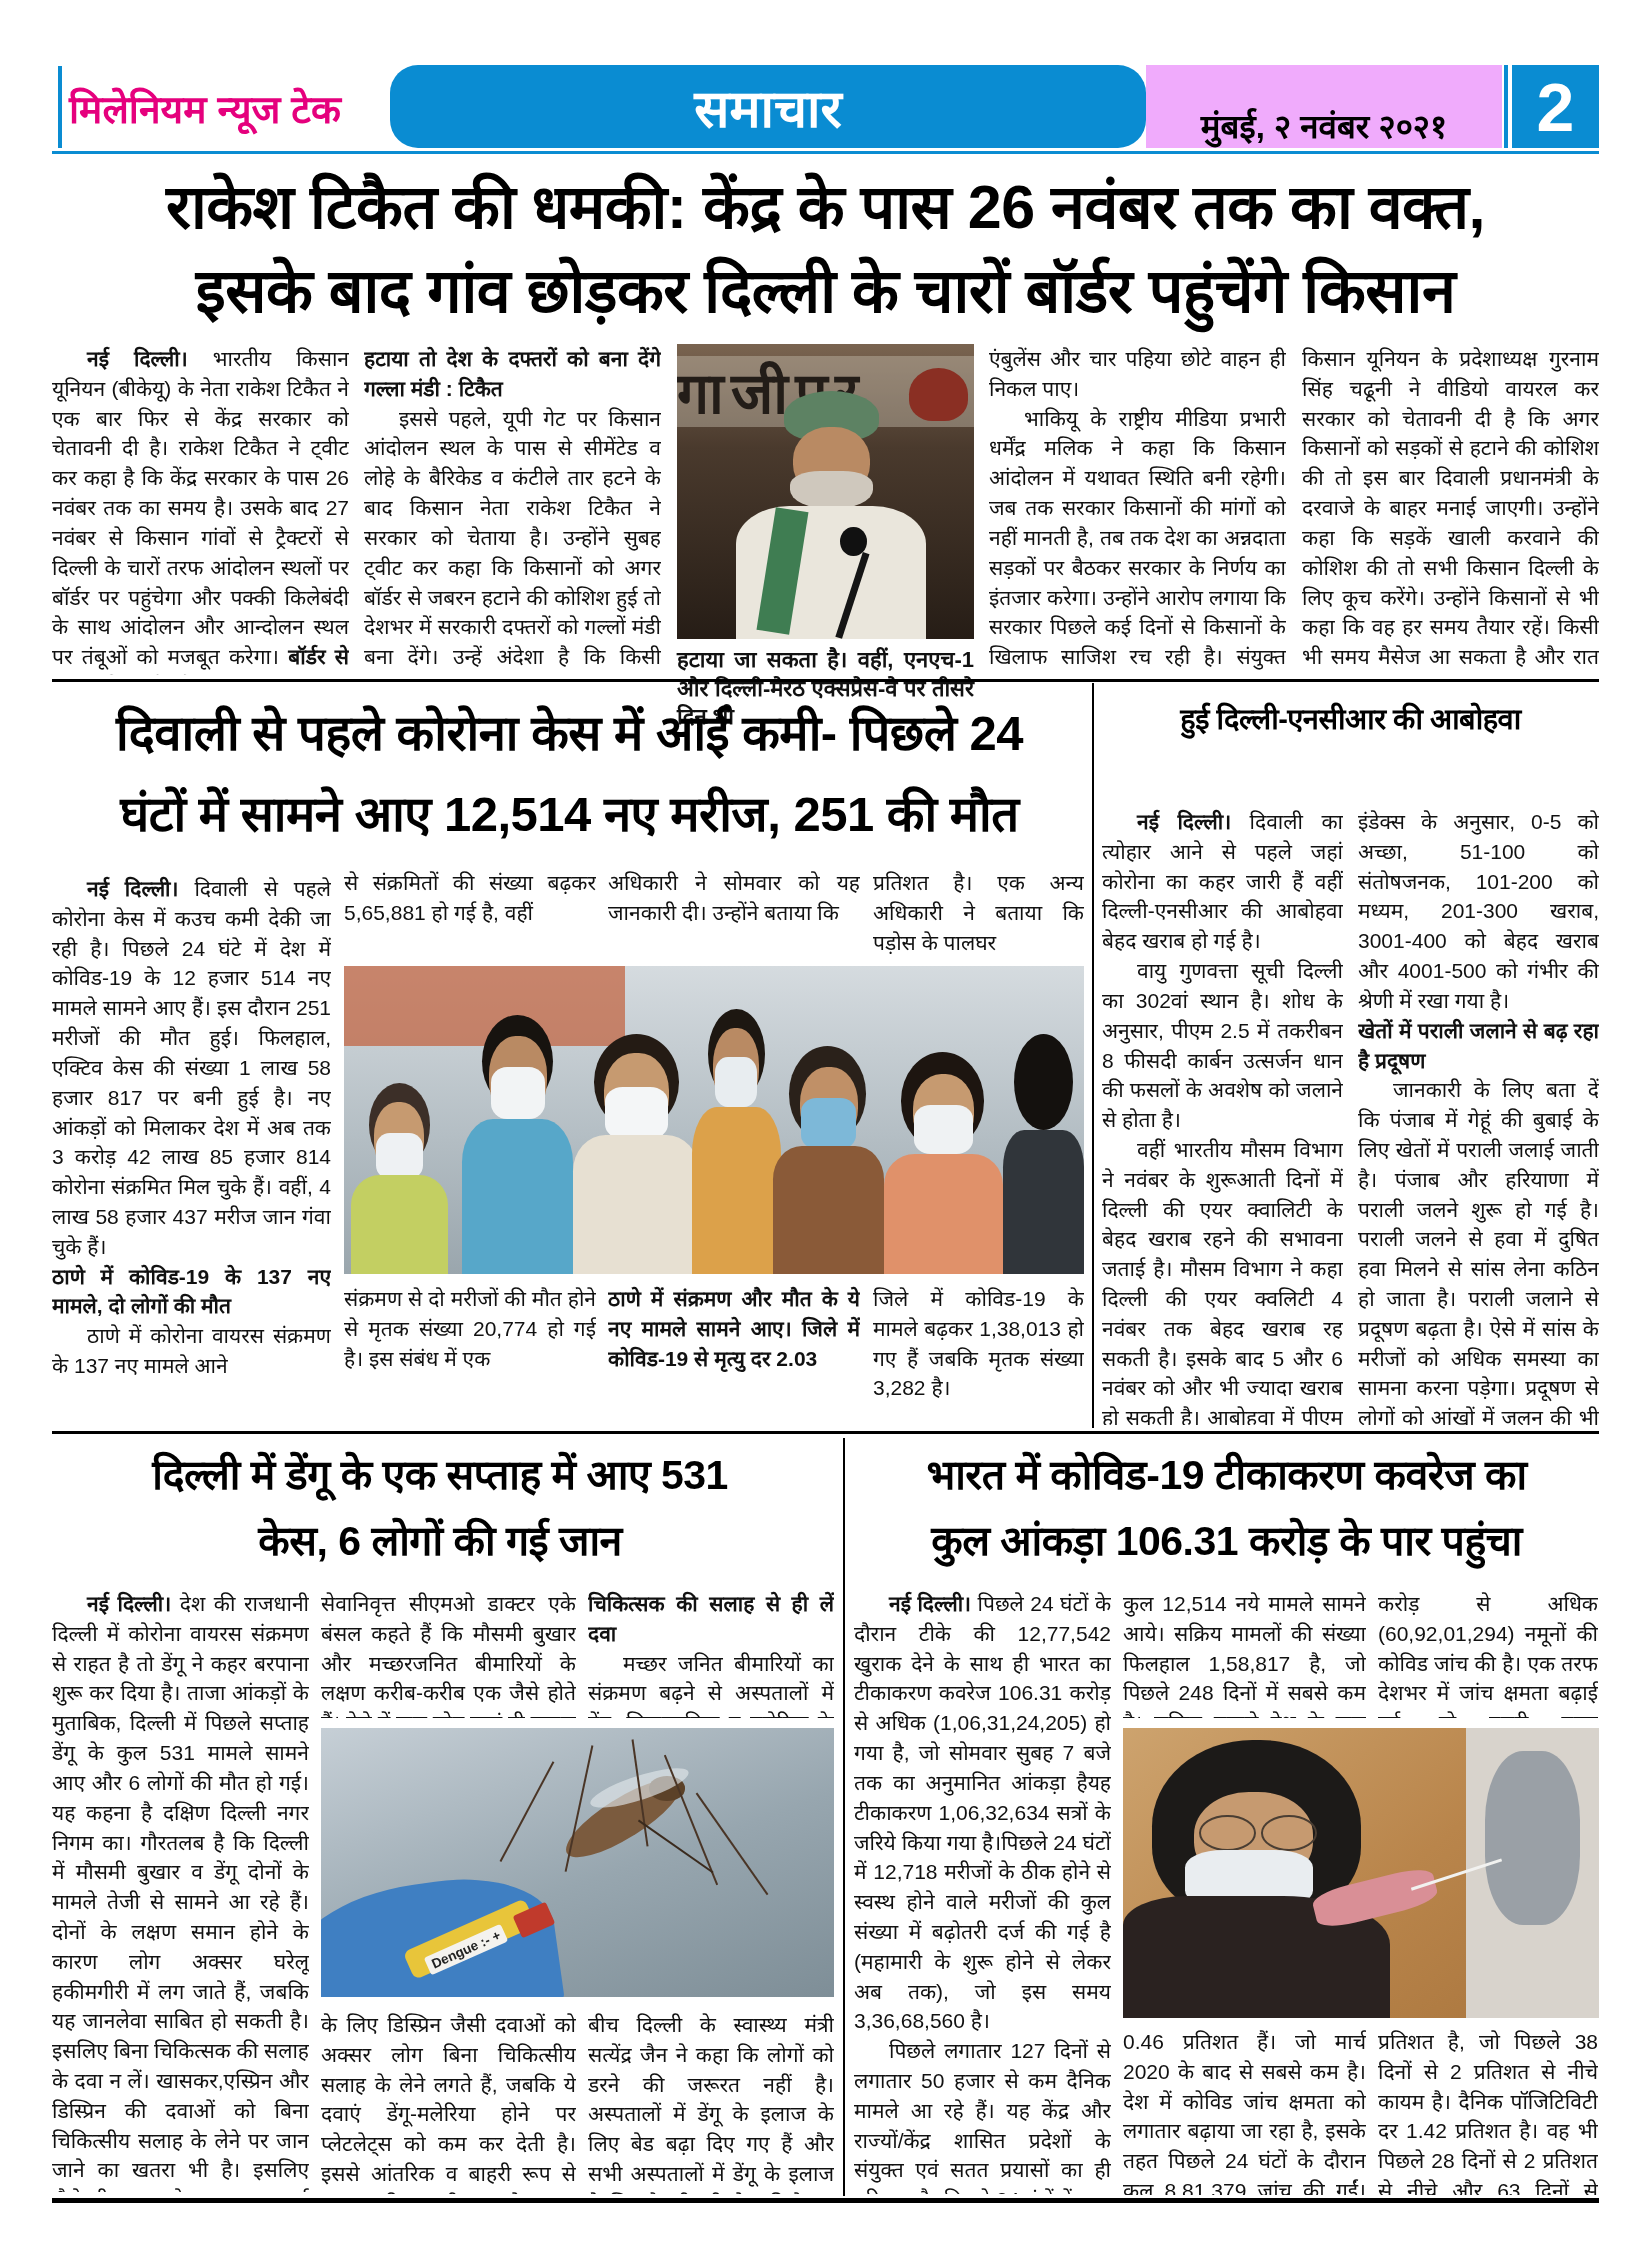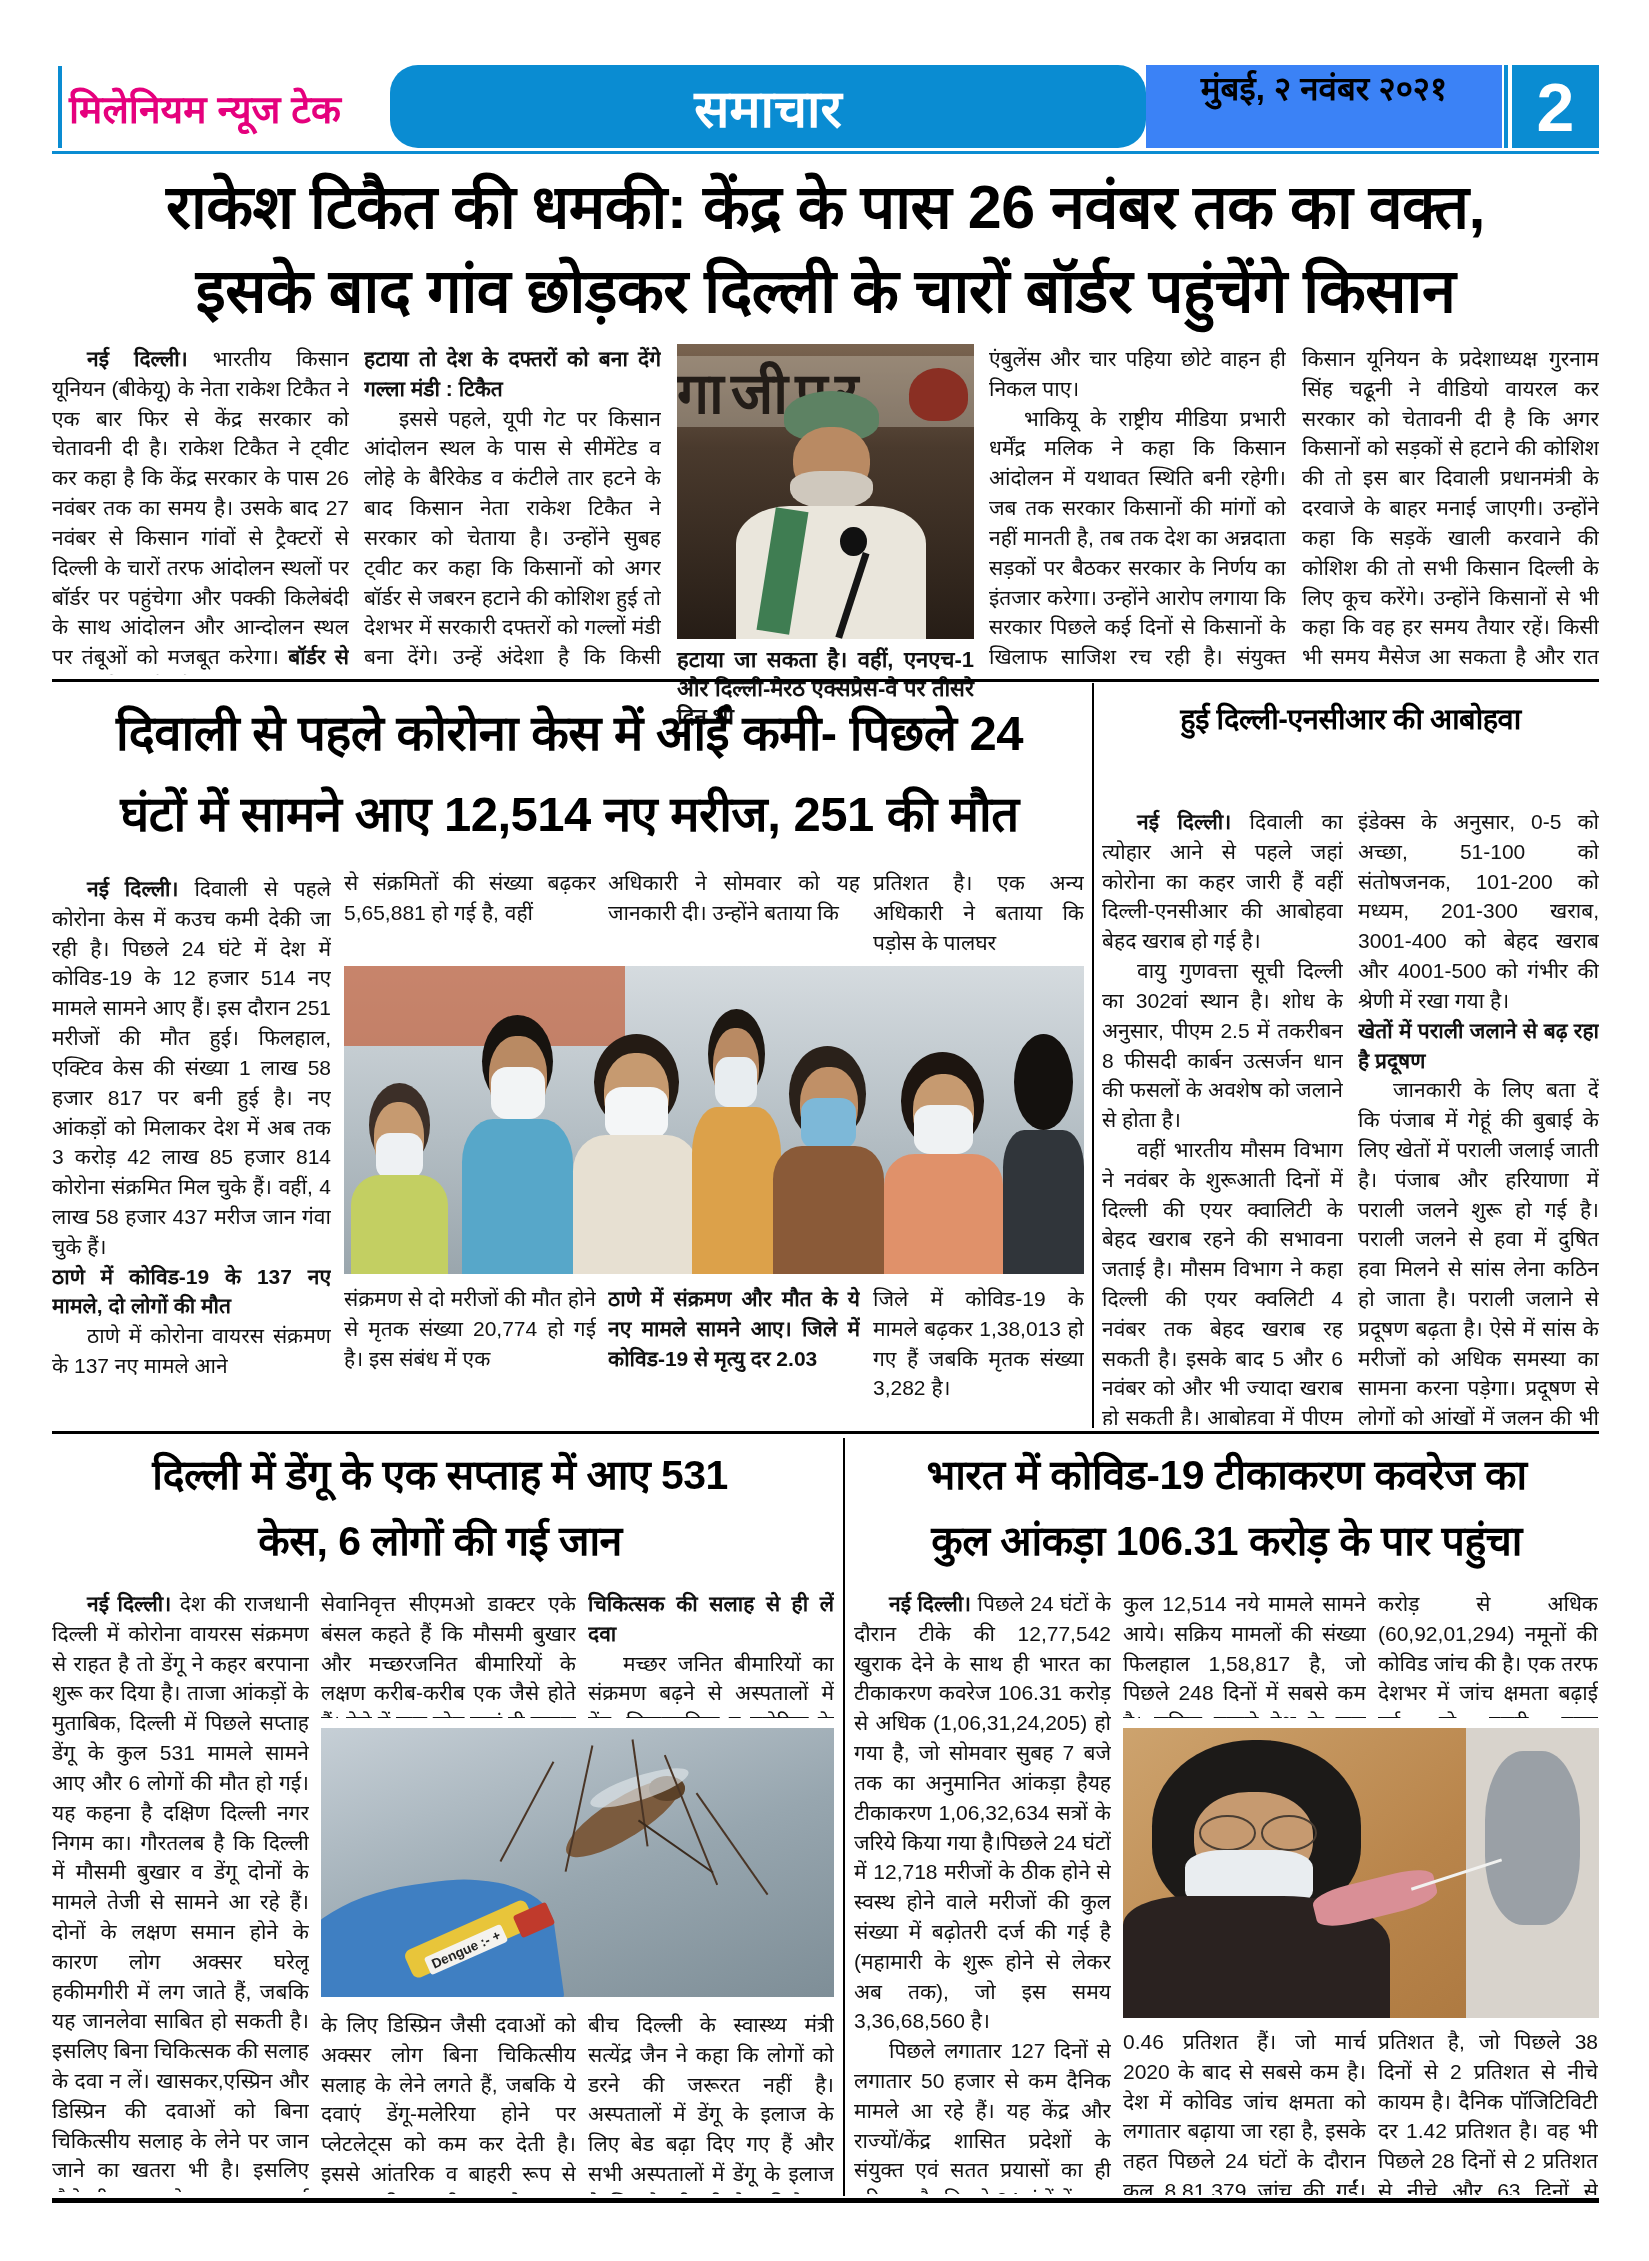--- a/index.html
+++ b/index.html
@@ -5,21 +5,21 @@
   html,body{margin:0;padding:0;}
   body{
     width:1650px;height:2261px;position:relative;background:#ffffff;
     font-family:"Liberation Sans","DejaVu Sans",sans-serif;color:#111;
   }
   .abs{position:absolute;}
   
   .brand{font-size:39px;font-weight:900;color:#e5007d;display:flex;align-items:center;}
   .mast{background:#0a8cd2;display:flex;align-items:center;justify-content:center;border-radius:28px;}
   .mast-text{color:#fff;font-size:52px;font-weight:900;}
-  .datebox{background:#3b82f6;display:flex;align-items:flex-start;justify-content:center;}
+  .datebox{background:#f0abfc;display:flex;align-items:flex-end;justify-content:center;}
   .date-text{color:#000;font-size:33px;font-weight:900;}
   .pagebox{background:#0a8cd2;display:flex;align-items:center;justify-content:center;}
   .page-num{color:#fff;font-size:68px;font-weight:900;}
   .bluebar{background:#0a8cd2;}
   
   .headline{font-weight:900;text-align:center;color:#000;letter-spacing:-0.5px;}
   .h-main{font-size:61px;line-height:1.38;}
   .h-corona{font-size:49px;line-height:1.65;}
   .h-air{font-size:29px;line-height:1.65;}
   .h-bottom{font-size:41px;line-height:1.6;}

